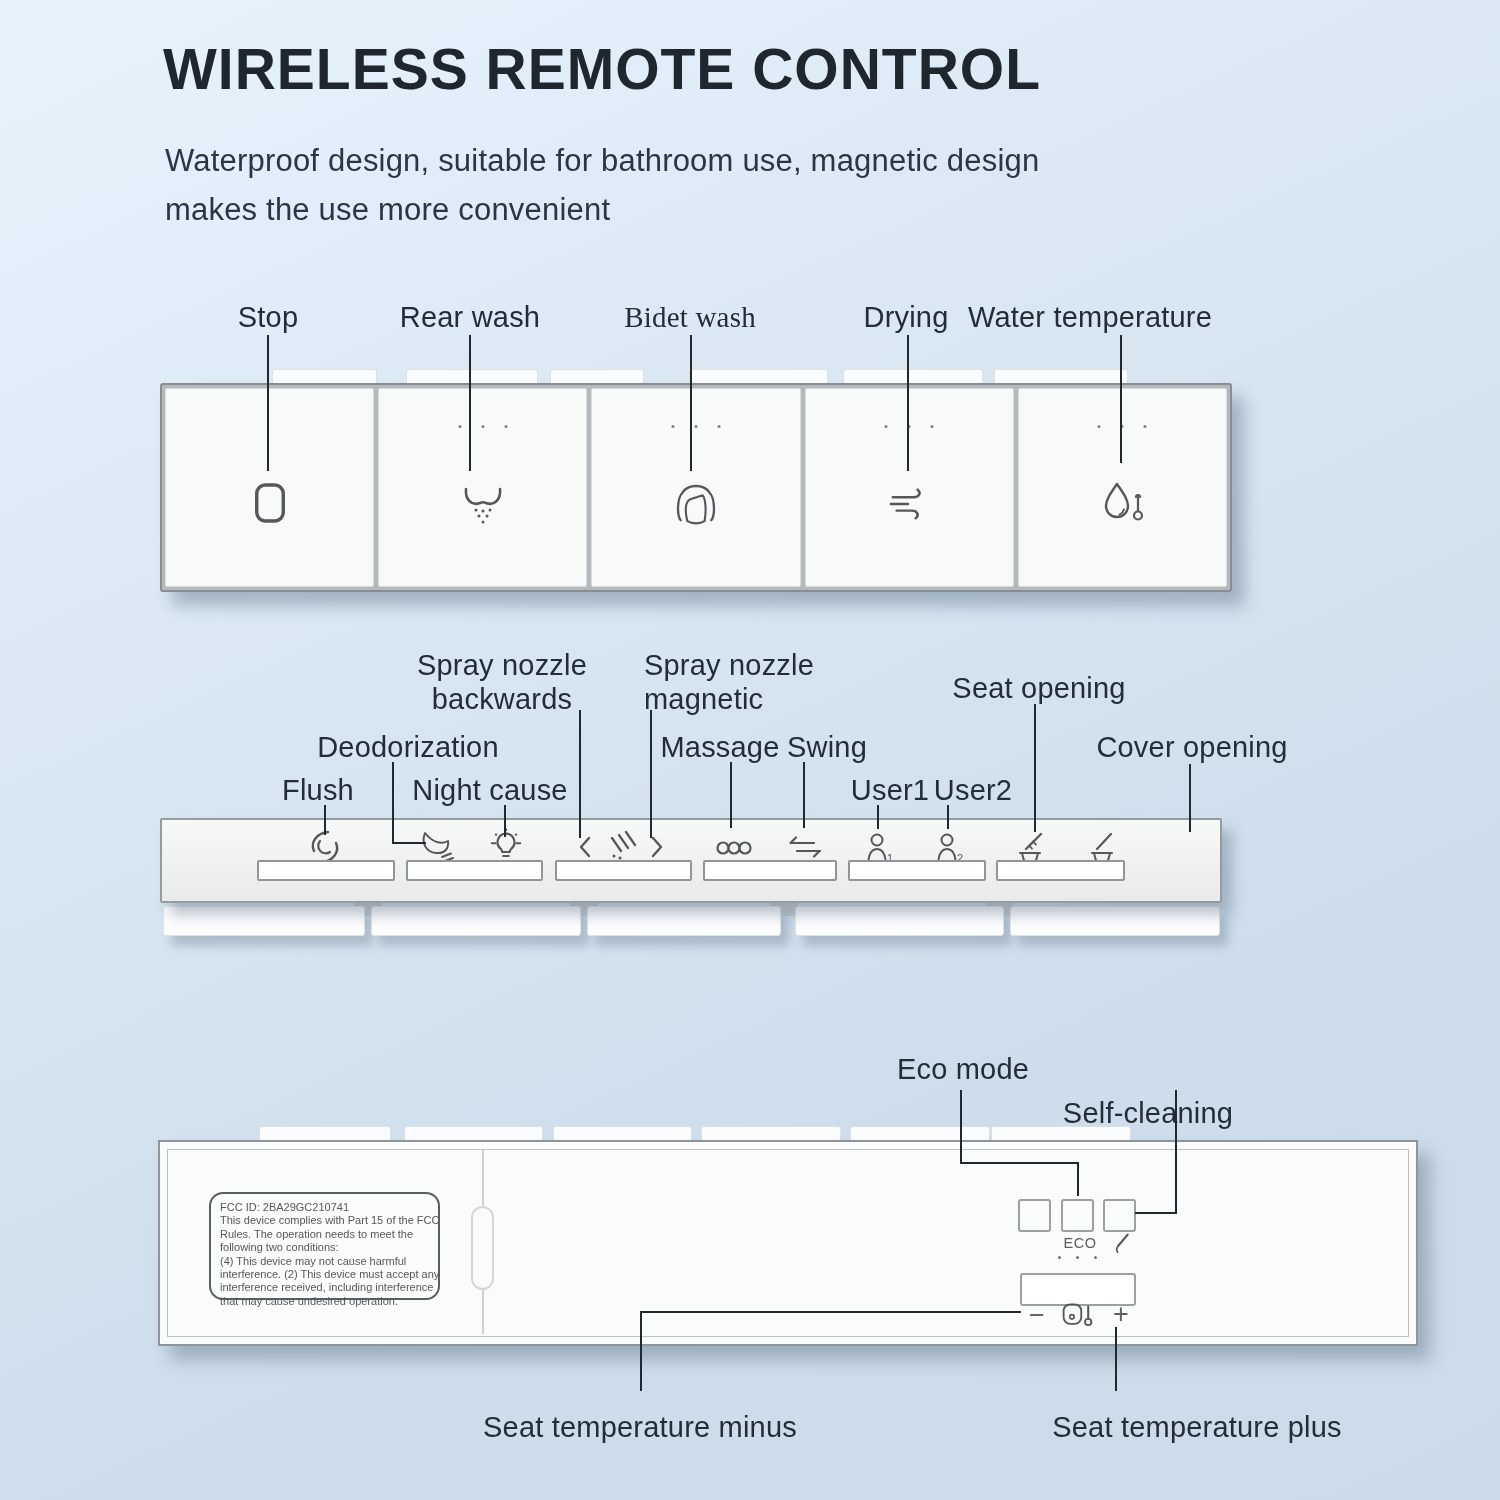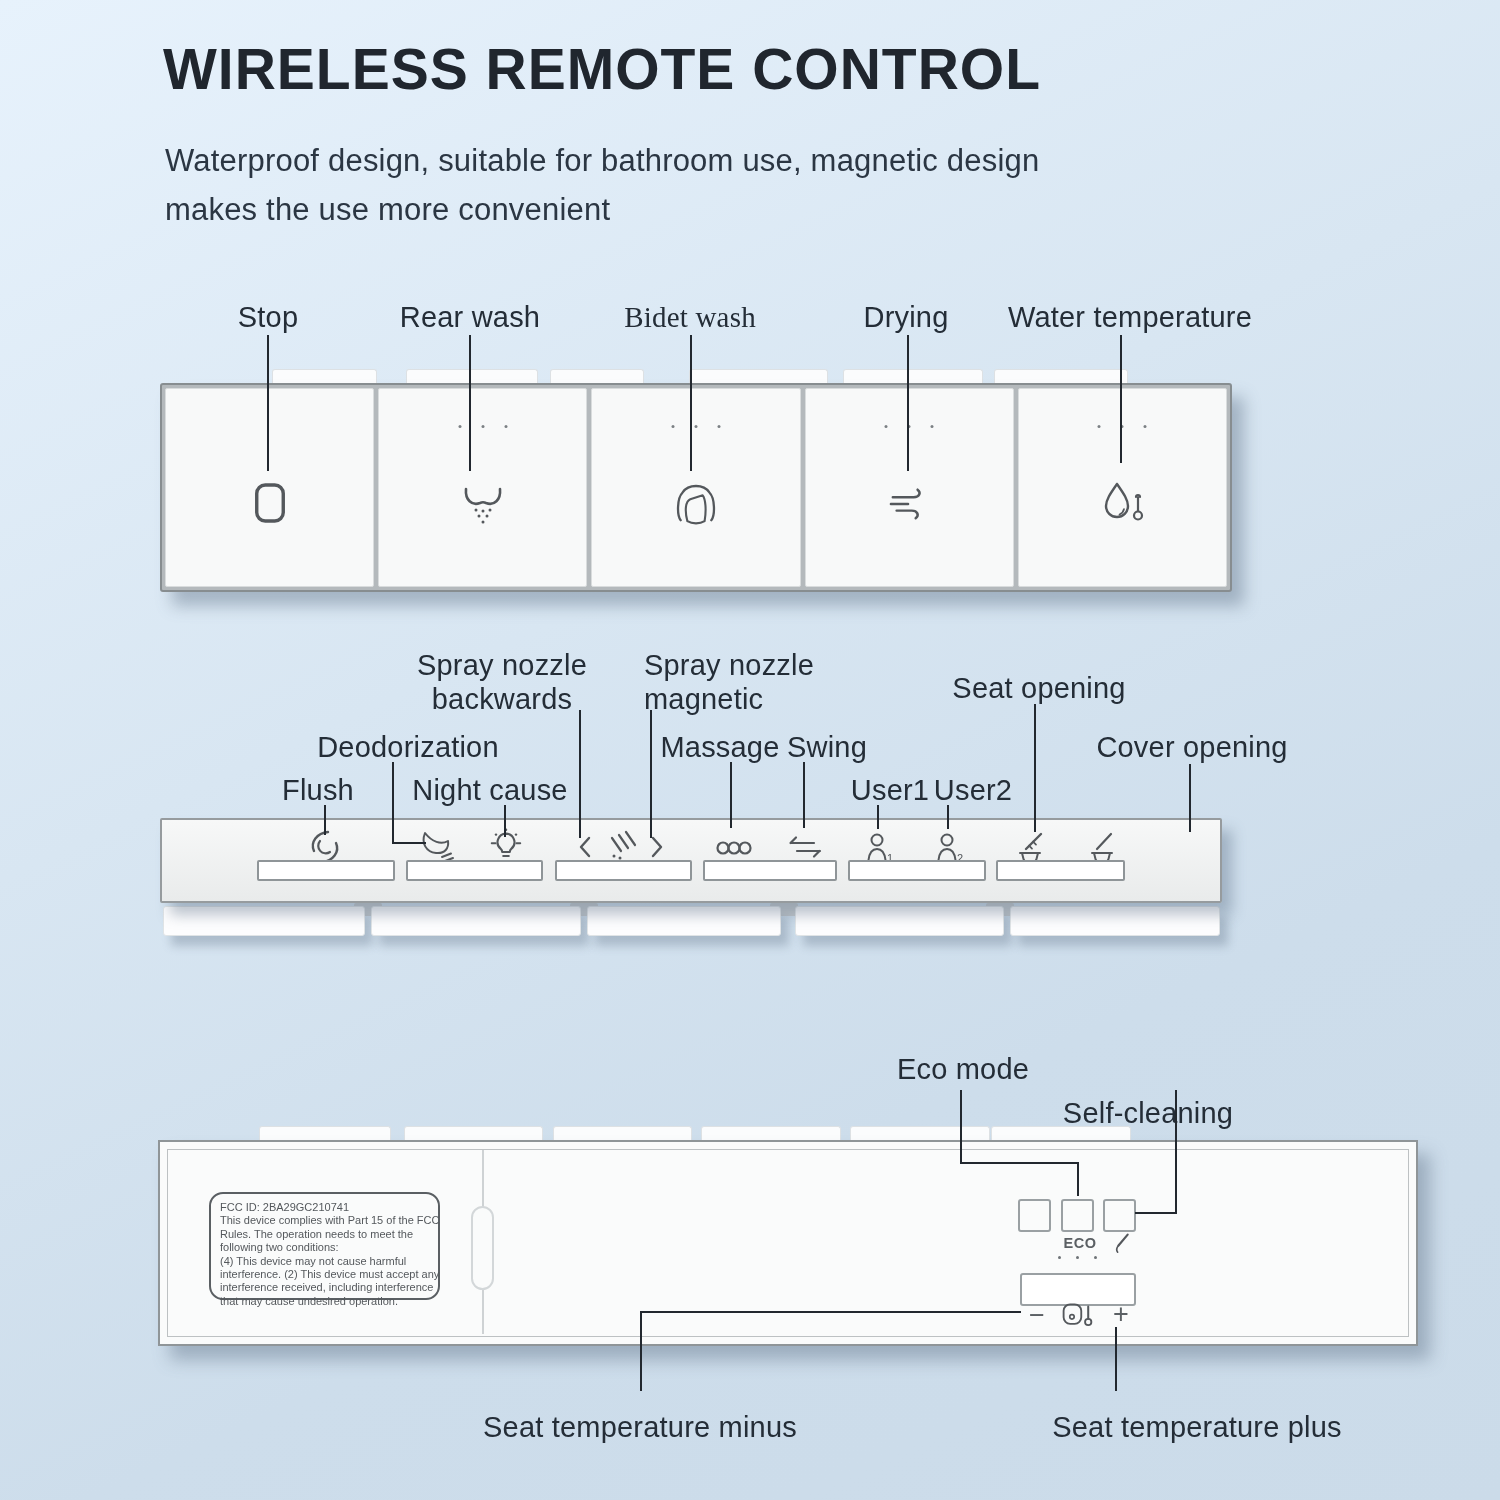--- a/index.html
+++ b/index.html
@@ -80,21 +80,21 @@
     border:2px solid #5a5f63;border-radius:14px;box-sizing:border-box;
     padding:7px 9px;color:#54585c;font-size:11px;line-height:13.4px;
   }
   .fcc div{white-space:nowrap;}
   .sq{
     position:absolute;top:57px;width:33px;height:33px;border:2px solid #9aa0a3;
     border-radius:3px;box-sizing:border-box;background:transparent;
   }
   .eco-txt{
     position:absolute;left:920px;top:93px;transform:translateX(-50%);
-    font-size:14.5px;color:#5b6064;letter-spacing:.5px;font-weight:bold;
+    font-size:14.5px;color:#5b6064;letter-spacing:.5px;
   }
   .bdots{position:absolute;top:114px;display:flex;}
   .bdots i{width:3px;height:3px;border-radius:50%;background:#6e7377;margin:0 7.5px;}
   .bigrect{
     position:absolute;left:860px;top:131px;width:116px;height:33px;
     border:2px solid #9aa0a3;border-radius:3px;box-sizing:border-box;background:#fff;
   }
   .pm{
     position:absolute;font-size:27px;color:#5b6064;transform:translate(-50%,-50%);
     line-height:1;
@@ -105,21 +105,21 @@
 </head>
 <body>
 
 <div class="abs title">WIRELESS REMOTE CONTROL</div>
 <div class="abs subtitle">Waterproof design, suitable for bathroom use, magnetic design makes the use more convenient</div>
 
 <div class="abs lbl" style="left:268px;top:300px;">Stop</div>
 <div class="abs lbl" style="left:470px;top:300px;">Rear wash</div>
 <div class="abs lbl" style="left:690px;top:300px;font-family:Liberation Serif, serif;">Bidet wash</div>
 <div class="abs lbl" style="left:906px;top:300px;">Drying</div>
-<div class="abs lbl" style="left:1130px;top:300px;text-align:center;">Water temperature</div>
+<div class="abs lbl" style="left:1090px;top:300px;text-align:center;">Water temperature</div>
 
 <div class="abs vline" style="left:267px;top:335px;height:136px;"></div>
 <div class="abs vline" style="left:469px;top:335px;height:136px;"></div>
 <div class="abs vline" style="left:690px;top:335px;height:136px;"></div>
 <div class="abs vline" style="left:907px;top:335px;height:136px;"></div>
 <div class="abs vline" style="left:1120px;top:335px;height:128px;"></div>
 
 <div class="abs tab" style="left:272px;top:369px;width:103px;height:15px;"></div>
 <div class="abs tab" style="left:406px;top:369px;width:130px;height:15px;"></div>
 <div class="abs tab" style="left:550px;top:369px;width:92px;height:15px;"></div>

